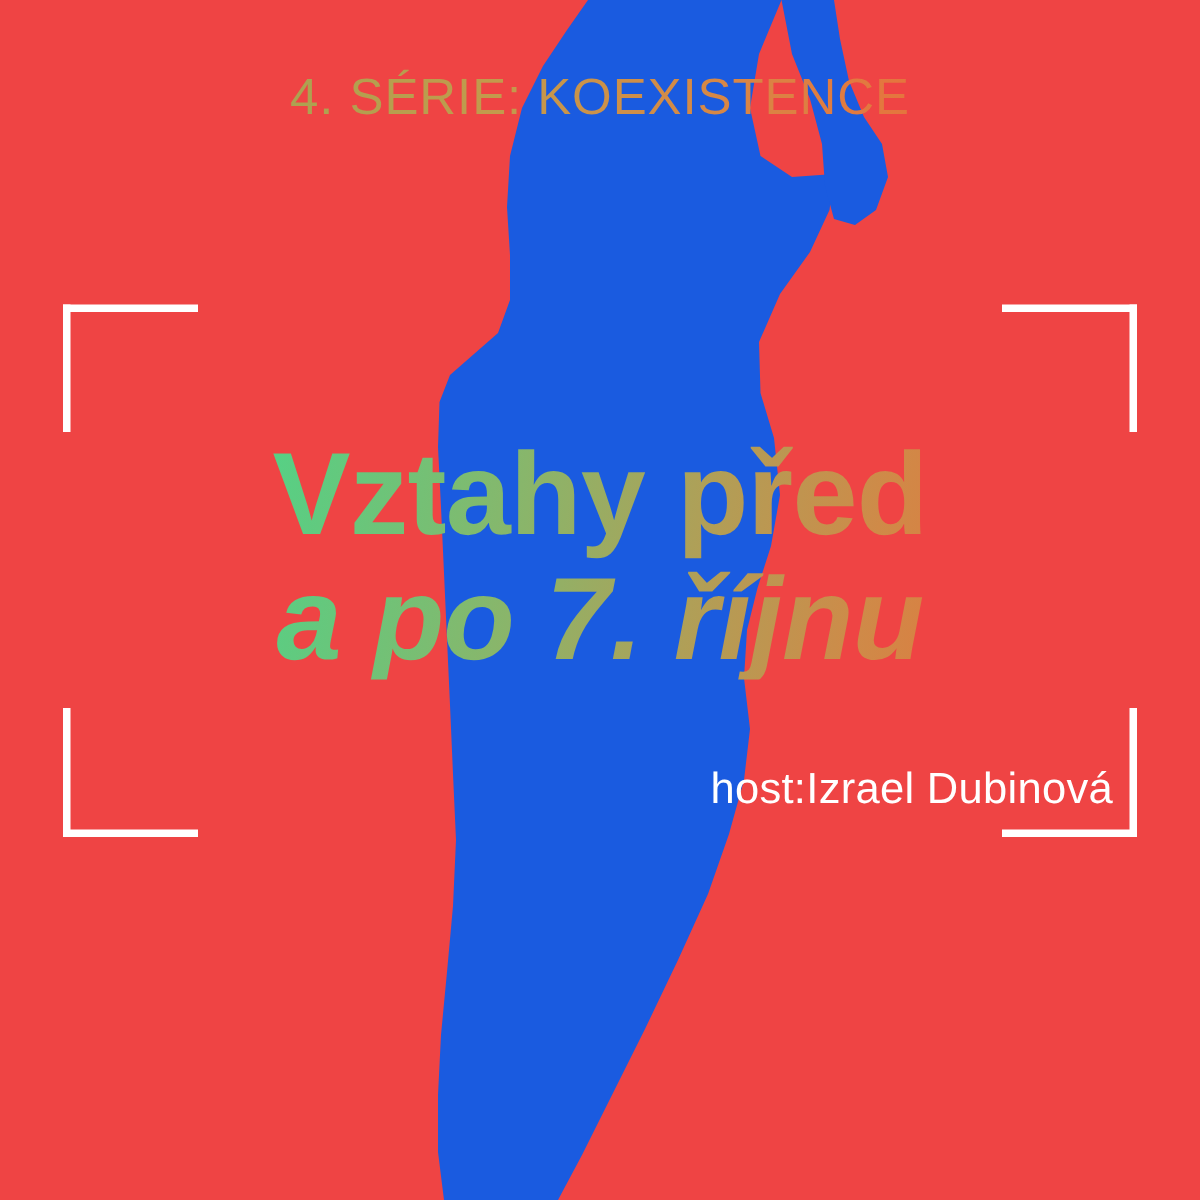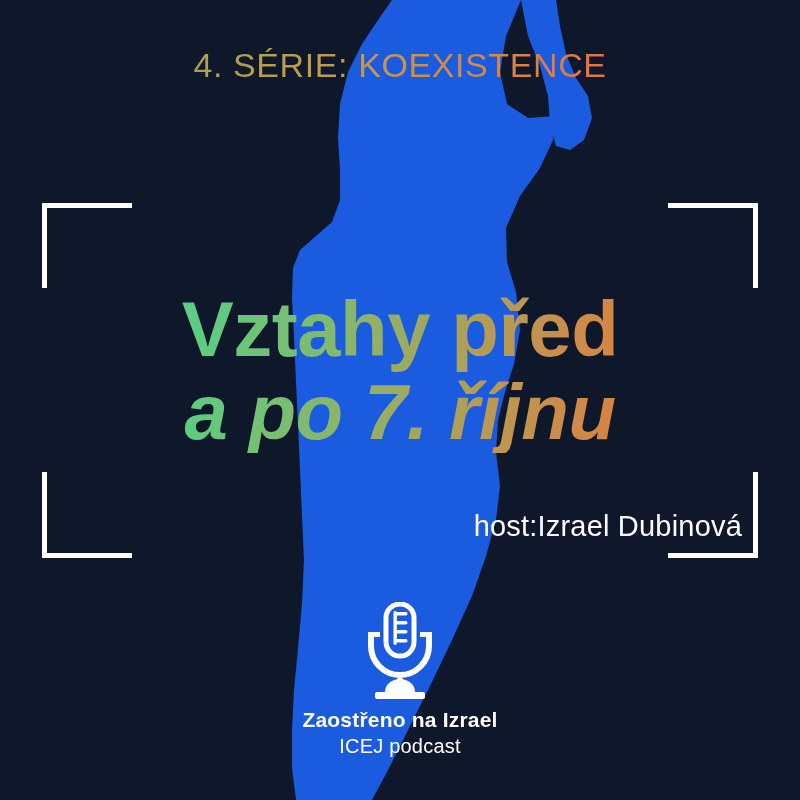--- a/index.html
+++ b/index.html
@@ -5,21 +5,21 @@
   html, body {
     margin: 0;
     padding: 0;
     background: #0f3fb8;
   }
   #cover {
     position: relative;
     width: 800px;
     height: 800px;
     overflow: hidden;
-    background: #0f172a;
+    background: #ef4444;
     font-family: "Liberation Sans", sans-serif;
     -webkit-font-smoothing: antialiased;
   }
 
   
   .map-layer {
     position: absolute;
     inset: 0;
     width: 800px;
     height: 800px;
@@ -253,39 +253,14 @@
 
   <div class="headline">
     <span class="headline-l1">Vztahy před</span>
     <span class="headline-l2">a po 7. říjnu</span>
   </div>
 
   <div class="host-line">
     <span class="host-label">host:</span><span>Izrael Dubinová</span>
   </div>
 
-  <div class="logo-block">
-    <svg class="mic-wrap" viewBox="0 0 86 100" xmlns="http://www.w3.org/2000/svg" aria-hidden="true">
-
-      <rect x="29" y="2" width="28" height="52" rx="14" ry="14" fill="none" stroke="#ffffff" stroke-width="5"></rect>
-
-      <rect x="38.5" y="10" width="12" height="3.6" rx="1.8" fill="#ffffff"></rect>
-      <rect x="38.5" y="19" width="12" height="3.6" rx="1.8" fill="#ffffff"></rect>
-      <rect x="38.5" y="28" width="12" height="3.6" rx="1.8" fill="#ffffff"></rect>
-      <rect x="38.5" y="37" width="12" height="3.6" rx="1.8" fill="#ffffff"></rect>
-      <rect x="36.5" y="9" width="3.4" height="34" rx="1.7" fill="#ffffff"></rect>
-
-      <path d="M 14 33 L 14 44 A 29 29 0 0 0 72 44 L 72 33" fill="none" stroke="#ffffff" stroke-width="6" stroke-linecap="butt"></path>
-
-      <rect x="11" y="30" width="12" height="5" fill="#ffffff"></rect>
-      <rect x="63" y="30" width="12" height="5" fill="#ffffff"></rect>
-
-      <rect x="40.5" y="70" width="5" height="10" fill="#ffffff"></rect>
-
-      <path d="M 28 90 A 15 13 0 0 1 58 90 Z" fill="#ffffff"></path>
-
-      <rect x="18" y="90" width="50" height="7" rx="2" fill="#ffffff"></rect>
-    </svg>
-    <div class="logo-title">Zaostřeno na Izrael</div>
-    <div class="logo-sub">ICEJ podcast</div>
-  </div>
 
 </div>
 
 </body></html>

